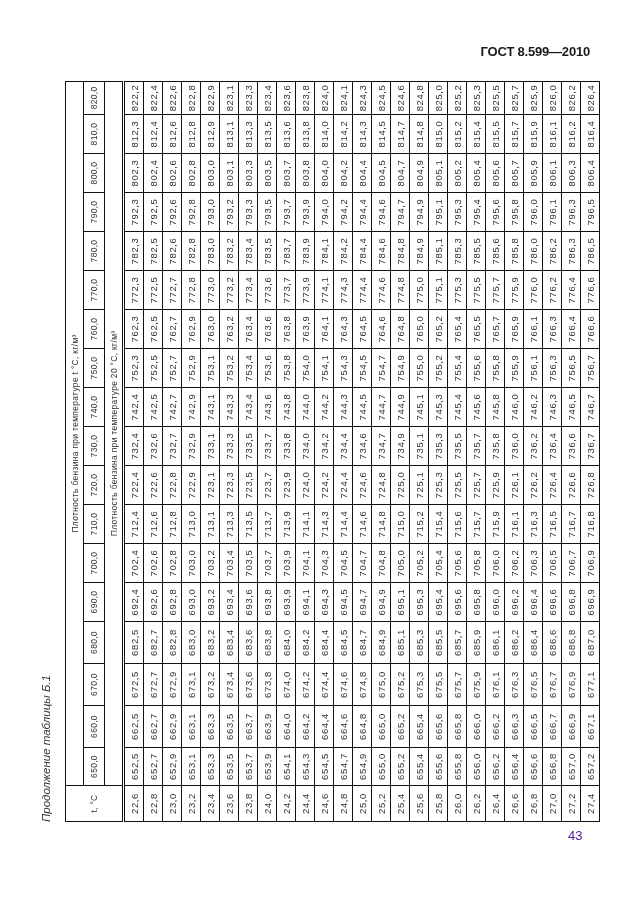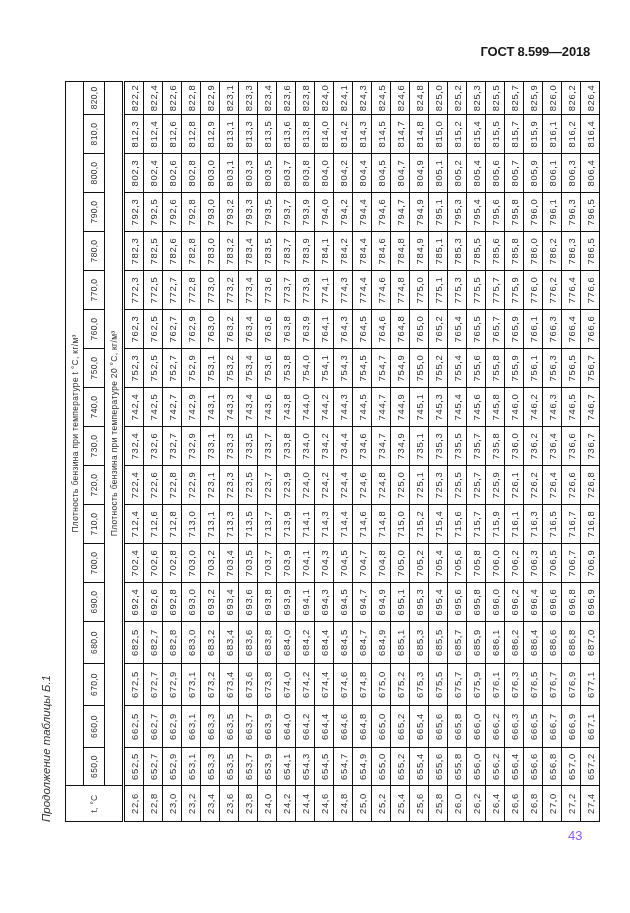--- a/index.html
+++ b/index.html
@@ -1,41 +1,41 @@
 <!DOCTYPE html>
 <html><head>
 <meta charset="utf-8">
 <style>
   html, body { margin: 0; padding: 0; background: #ffffff; }
   body { width: 630px; height: 913px; position: relative; overflow: hidden;
          font-family: "Liberation Sans", sans-serif; color: #1a1a1a; }
   .doc-code { position: absolute; right: 40px; top: 44px; font-weight: bold;
               font-size: 13px; font-family: "Liberation Sans", sans-serif; letter-spacing: -0.2px; }
-  .page-num { position: absolute; left: 568px; top: 828px; font-size: 13px; color: #8b5cf6; }
+  .page-num { position: absolute; left: 568px; top: 828px; font-size: 13px; color: #4c1d95; }
   .caption { position: absolute; left: 40px; top: 822px; width: 150px; height: 16px;
              transform-origin: 0 0; transform: rotate(-90deg);
              font-style: italic; font-size: 11.5px; color: #333; white-space: nowrap; }
   .rot { position: absolute; left: 65px; top: 822px; width: 740px; height: 517px;
          transform-origin: 0 0; transform: rotate(-90deg); }
   table { border-collapse: collapse; width: 740px; table-layout: fixed; font-size: 9.5px; }
   td, th { border: 1px solid #111; text-align: center; padding: 0; font-weight: normal;
            color: #333; white-space: nowrap; overflow: hidden; letter-spacing: 0.6px; }
   th { font-size: 8.5px; letter-spacing: 0.3px; }
   tr.h1 th { height: 17px; }
   tr.h2 th { height: 20px; }
   tr.h3 th { height: 17px; border-bottom: 3px double #111; }
   tr.h3 th.cap { font-size: 8.5px; }
   tr.data td { height: 18px; }
   th.tcol { border-bottom: 3px double #111; }
   table { border: 1.5px solid #111; }
 </style>
 </head>
 <body>
 
-<div class="doc-code">ГОСТ 8.599—2018</div>
+<div class="doc-code">ГОСТ 8.599—2010</div>
 
 <div class="caption">Продолжение таблицы Б.1</div>
 
 <div class="rot">
   <table>
     <colgroup id="cols">
         <col style="width: 36px;">
         <col style="width: 38px;">
         <col style="width: 42px;">
         <col style="width: 42px;">

